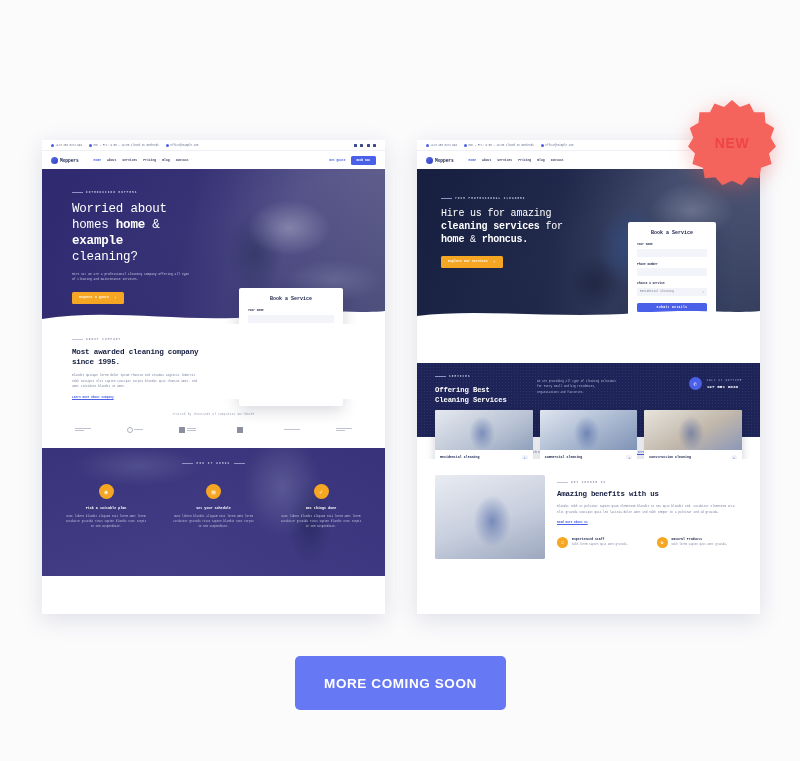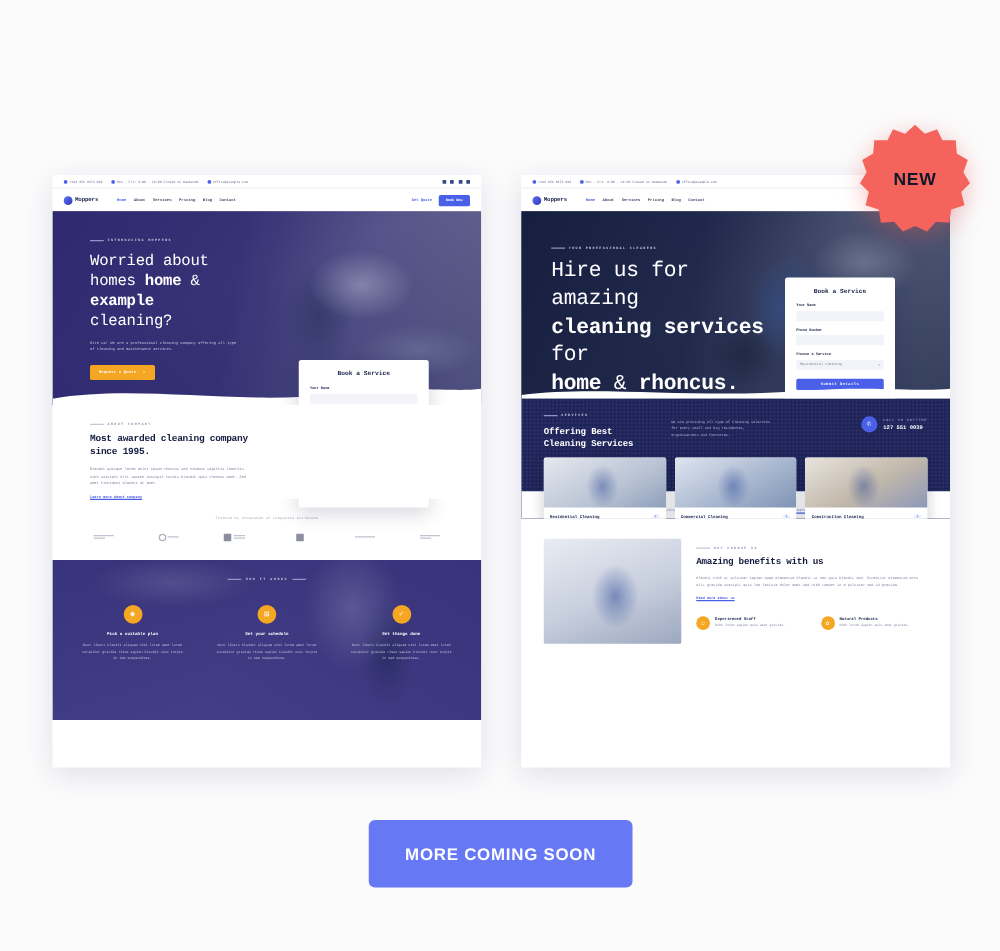--- a/index.html
+++ b/index.html
@@ -22,21 +22,21 @@
   
   .new-badge {
     position: absolute; top: 99px; left: 688px;
     width: 88px; height: 88px; z-index: 40;
   }
   .new-badge svg { display: block; width: 88px; height: 88px;
     filter: drop-shadow(0 4px 10px rgba(240,90,80,.35)); }
   .new-badge .lbl {
     position: absolute; top: 0; left: 0; width: 88px; height: 88px;
     display: flex; align-items: center; justify-content: center;
-    color: #0f172a; font-size: 14px; font-weight: bold; letter-spacing: .6px;
+    color: #ef4444; font-size: 14px; font-weight: bold; letter-spacing: .6px;
   }
 
   
   .mock {
     position: absolute; overflow: hidden; background: #ffffff;
     box-shadow: 0 6px 22px rgba(30,40,90,.13);
     font-family: Liberation Mono, monospace;
   }
   #mock-1 { left: 42px;  top: 140px; width: 343px; height: 474px; }
   #mock-2 { left: 417px; top: 140px; width: 343px; height: 474px; }
@@ -183,32 +183,33 @@
       linear-gradient(150deg,#4a5674 0%, #7a8298 45%, #3e485f 100%);
   }
   .m2-hero .photo-hint {
     position: absolute; inset: 0;
     background:
       radial-gradient(ellipse 50px 60px at 63% 52%, rgba(60,110,190,.4), transparent 70%),
       radial-gradient(ellipse 60px 40px at 80% 28%, rgba(190,196,214,.3), transparent 70%),
       radial-gradient(ellipse 40px 40px at 52% 76%, rgba(20,26,50,.5), transparent 70%);
   }
   .m2-hero-body { position: relative; padding: 28px 0 0 24px; width: 195px; }
-  .m2-h1 { font-size: 17px; line-height: 1.32; color: #fff; font-weight: normal; letter-spacing: -.2px; }
+  .m2-h1 { font-size: 10px; line-height: 1.32; color: #fff; font-weight: normal; letter-spacing: -.2px; }
   .m2-h1 b { font-weight: bold; }
   #m2-form { left: 211px; top: 53px; width: 88px; }
   .m2-wave { position: absolute; left: 0; bottom: -1px; width: 100%; height: 14px; }
 
   .m2-services {
     position: relative; height: 96px;
     background: #1e2457;
     background-image:
       radial-gradient(rgba(120,130,200,.16) .6px, transparent .6px);
     background-size: 3px 3px;
     overflow: hidden;
+    margin-top: 44px;
   }
   .srv-head { display: flex; align-items: flex-start; padding: 12px 18px 0; gap: 14px; }
   .srv-head .col1 { width: 88px; }
   .srv-h2 { font-size: 7.2px; line-height: 1.4; font-weight: bold; color: #fff; letter-spacing: -.1px; }
   .srv-p { font-size: 2.8px; line-height: 1.9; color: #b3b8da; width: 82px; padding-top: 4px; }
   .srv-call { margin-left: auto; display: flex; align-items: center; gap: 5px; padding-top: 2px; }
   .srv-call .ph { width: 13px; height: 13px; border-radius: 50%; background: #4a60e8;
     display: flex; align-items: center; justify-content: center; color: #fff; font-size: 6px; }
   .srv-call .lbl { font-size: 2.6px; letter-spacing: .8px; color: #aeb4d8; text-transform: uppercase; }
   .srv-call .num { font-size: 4.4px; font-weight: bold; color: #fff; margin-top: 2px; }

